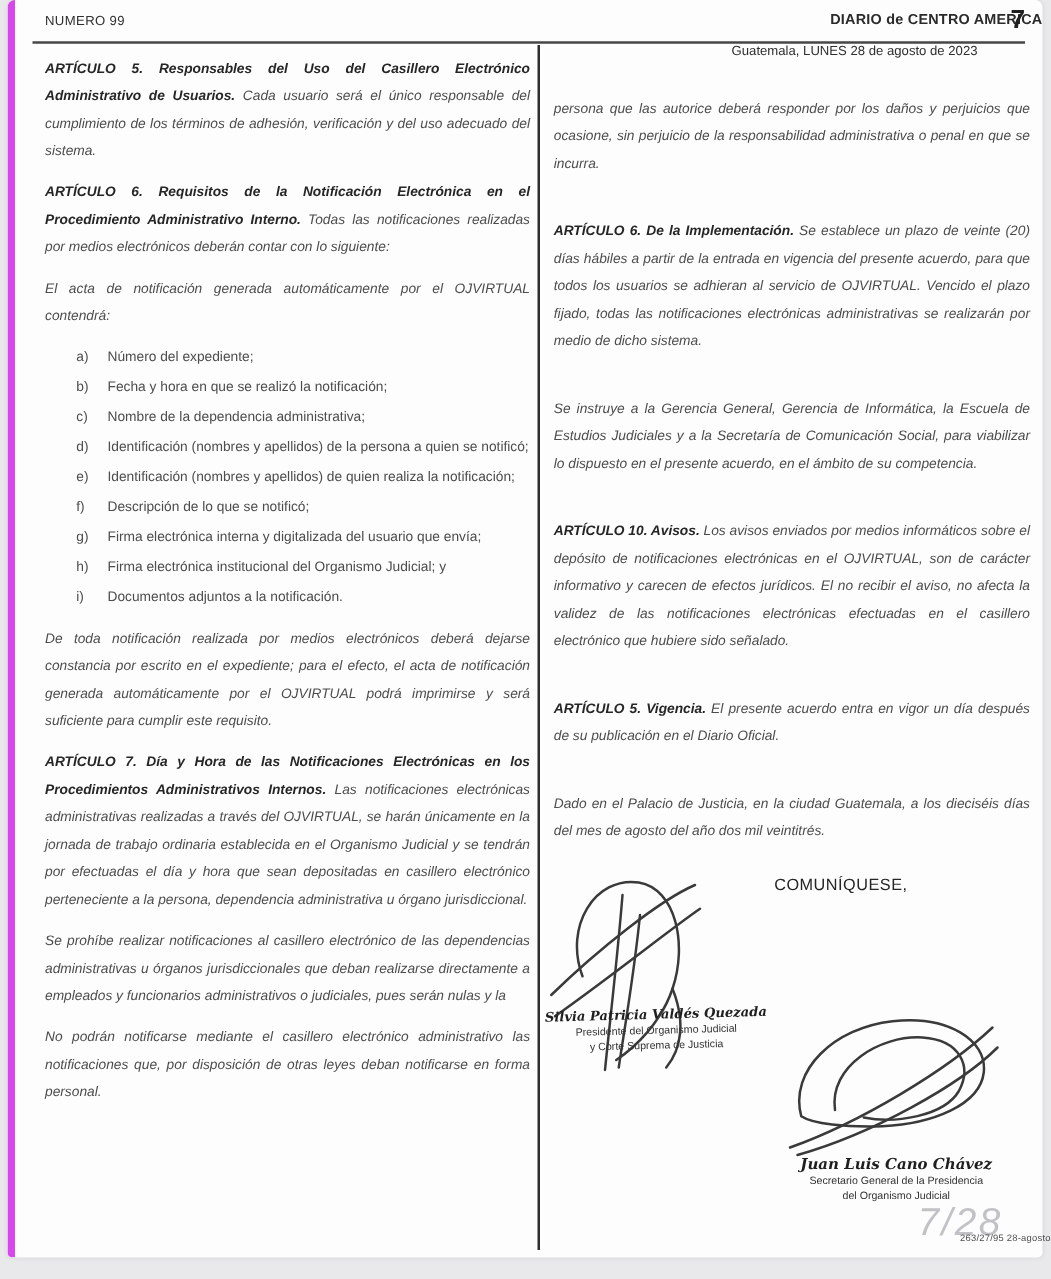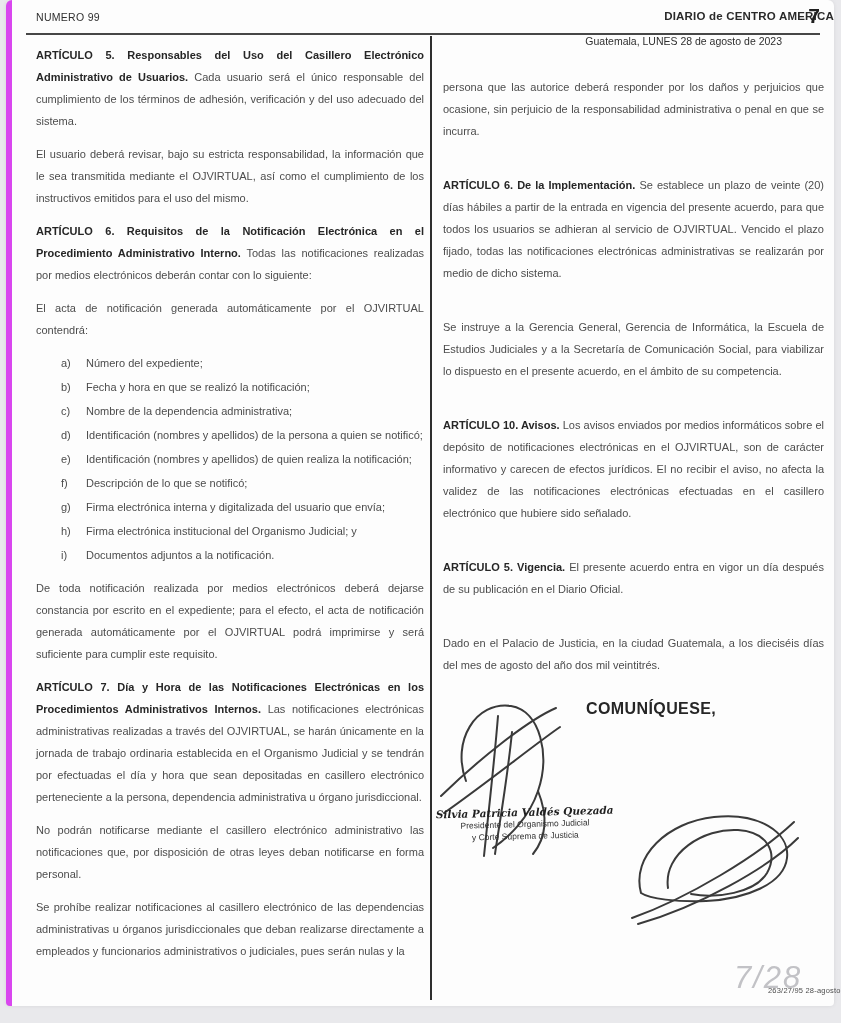--- a/index.html
+++ b/index.html
@@ -19,30 +19,30 @@
   .hdr-issue{position:absolute;left:24px;top:11px;font-size:10.5px;color:#2f2f2f;letter-spacing:.3px;}
   .hdr-title{position:absolute;left:0;right:0;top:10px;text-align:right;font-size:11.5px;font-weight:bold;color:#2a2a2a;letter-spacing:.2px;}
   .hdr-date{position:absolute;right:52px;top:11px;font-size:10.5px;color:#2f2f2f;margin-top:24px;}
   .hdr-page{position:absolute;right:14px;top:4px;font-size:21px;font-weight:bold;color:#1f1f1f;}
   .hdr-rule{position:absolute;left:14px;right:14px;top:33px;height:2px;background:#474747;}
   
   .col{position:absolute;top:44px;font-size:11px;line-height:22px;color:#4c4c4c;text-align:justify;}
   .col-left{left:24px;width:388px;}
   .col-right{left:431px;width:381px;}
   .divider{position:absolute;left:418px;top:36px;width:2px;height:964px;background:#2e2e2e;}
-  .p{margin:0 0 11px 0;}
+  .p{margin:0 0 11px 0;font-style:italic;}
   .col-right .p{margin-bottom:16px;margin-top:32px;}
   .lead{font-weight:bold;color:#262626;}
   .list{margin:0 0 11px 0;padding:0 0 0 25px;}
   .li-row{display:flex;margin-bottom:2px;}
   .li-marker{width:25px;flex:0 0 25px;}
   .li-text{flex:1;}
   
-  .communique{position:absolute;left:574px;top:700px;width:140px;text-align:left;
-    font-size:16px;font-weight:bold;color:#262626;letter-spacing:.4px;}
+  .communique{position:absolute;left:574px;top:700px;width:140px;text-align:right;
+    font-size:13px;font-weight:normal;color:#262626;letter-spacing:.4px;}
   .sig-svg{position:absolute;}
   .sig-block{position:absolute;text-align:center;color:#2e2e2e;}
   .sig-name{font-family:"DejaVu Serif","Liberation Serif",serif;font-style:italic;font-weight:bold;color:#1f1f1f;}
   .sig1-name{font-size:10.5px;}
   .sig2-name{font-size:12px;}
   .sig-title{font-size:8.5px;line-height:12px;color:#333;}
   .sig-block-1{left:418px;top:806px;width:190px;transform:rotate(-1.5deg);}
   .sig-block-2{left:600px;top:924px;width:210px;}
   
   .wm-fraction{position:absolute;left:722px;top:960px;width:110px;
@@ -62,23 +62,20 @@
     <span class="hdr-page">7</span>
     <div class="hdr-rule"></div>
   </div>
 
   <div class="divider"></div>
 
   <div class="col col-left">
     <p class="p">
       <b class="lead">ARTÍCULO 5. Responsables del Uso del Casillero Electrónico Administrativo de Usuarios.</b>
       <span>Cada usuario será el único responsable del cumplimiento de los términos de adhesión, verificación y del uso adecuado del sistema.</span>
-    </p>
-    <p class="p">
-      <span>El usuario deberá revisar, bajo su estricta responsabilidad, la información que le sea transmitida mediante el OJVIRTUAL, así como el cumplimiento de los instructivos emitidos para el uso del mismo.</span>
     </p>
     <p class="p">
       <b class="lead">ARTÍCULO 6. Requisitos de la Notificación Electrónica en el Procedimiento Administrativo Interno.</b>
       <span>Todas las notificaciones realizadas por medios electrónicos deberán contar con lo siguiente:</span>
     </p>
     <p class="p">
       <span>El acta de notificación generada automáticamente por el OJVIRTUAL contendrá:</span>
     </p>
 
     <div class="list">
@@ -121,24 +118,24 @@
     </div>
 
     <p class="p">
       <span>De toda notificación realizada por medios electrónicos deberá dejarse constancia por escrito en el expediente; para el efecto, el acta de notificación generada automáticamente por el OJVIRTUAL podrá imprimirse y será suficiente para cumplir este requisito.</span>
     </p>
     <p class="p">
       <b class="lead">ARTÍCULO 7. Día y Hora de las Notificaciones Electrónicas en los Procedimientos Administrativos Internos.</b>
       <span>Las notificaciones electrónicas administrativas realizadas a través del OJVIRTUAL, se harán únicamente en la jornada de trabajo ordinaria establecida en el Organismo Judicial y se tendrán por efectuadas el día y hora que sean depositadas en casillero electrónico perteneciente a la persona, dependencia administrativa u órgano jurisdiccional.</span>
     </p>
     <p class="p">
-      <span>No podrán notificarse mediante el casillero electrónico administrativo las notificaciones que, por disposición de otras leyes deban notificarse en forma personal.</span>
+      <span>Se prohíbe realizar notificaciones al casillero electrónico de las dependencias administrativas u órganos jurisdiccionales que deban realizarse directamente a empleados y funcionarios administrativos o judiciales, pues serán nulas y la</span>
     </p>
     <p class="p">
-      <span>Se prohíbe realizar notificaciones al casillero electrónico de las dependencias administrativas u órganos jurisdiccionales que deban realizarse directamente a empleados y funcionarios administrativos o judiciales, pues serán nulas y la</span>
+      <span>No podrán notificarse mediante el casillero electrónico administrativo las notificaciones que, por disposición de otras leyes deban notificarse en forma personal.</span>
     </p>
   </div>
 
   <div class="col col-right">
     <p class="p">
       <span>persona que las autorice deberá responder por los daños y perjuicios que ocasione, sin perjuicio de la responsabilidad administrativa o penal en que se incurra.</span>
     </p>
     <p class="p">
       <b class="lead">ARTÍCULO 6. De la Implementación.</b>
       <span>Se establece un plazo de veinte (20) días hábiles a partir de la entrada en vigencia del presente acuerdo, para que todos los usuarios se adhieran al servicio de OJVIRTUAL. Vencido el plazo fijado, todas las notificaciones electrónicas administrativas se realizarán por medio de dicho sistema.</span>
@@ -174,17 +171,22 @@
     <div class="sig-title">Presidente del Organismo Judicial</div>
     <div class="sig-title">y Corte Suprema de Justicia</div>
   </div>
 
   <svg class="sig-svg" style="left:614px;top:798px;" width="178" height="134" viewBox="0 0 178 134" fill="none" stroke="#3a3a3a" stroke-width="2" stroke-linecap="round">
     <path d="M15,95 C5,58 42,24 88,19 C132,14 164,34 161,60 C158,86 120,101 80,103 C50,104 24,101 15,95"></path>
     <path d="M42,90 C37,55 78,30 112,32 C142,34 152,55 141,75 C129,95 90,101 65,96"></path>
     <path d="M6,120 C62,100 132,58 168,24"></path>
     <path d="M12,126 C72,109 142,70 172,40"></path>
   </svg>
+  <div class="sig-block sig-block-2">
+    <div class="sig-name sig2-name">Juan Luis Cano Chávez</div>
+    <div class="sig-title">Secretario General de la Presidencia</div>
+    <div class="sig-title">del Organismo Judicial</div>
+  </div>
 
   <div class="wm-fraction">7/28</div>
   <div class="wm-stamp">263/27/95 28-agosto</div>
 
 </div>
 
 </body></html>

